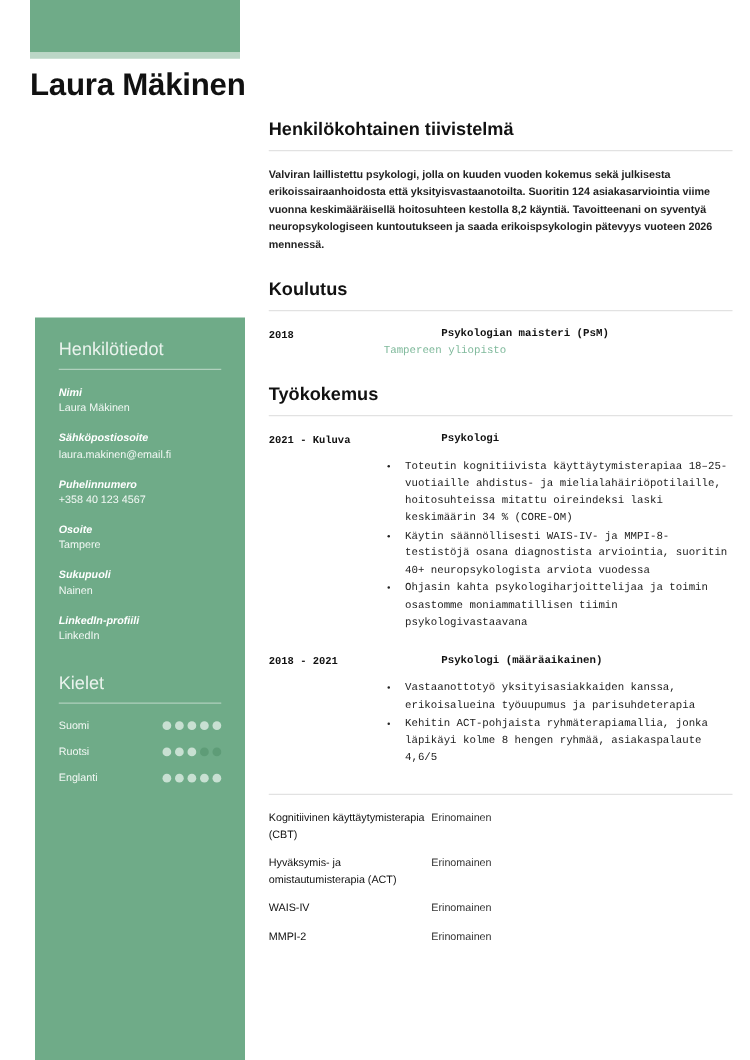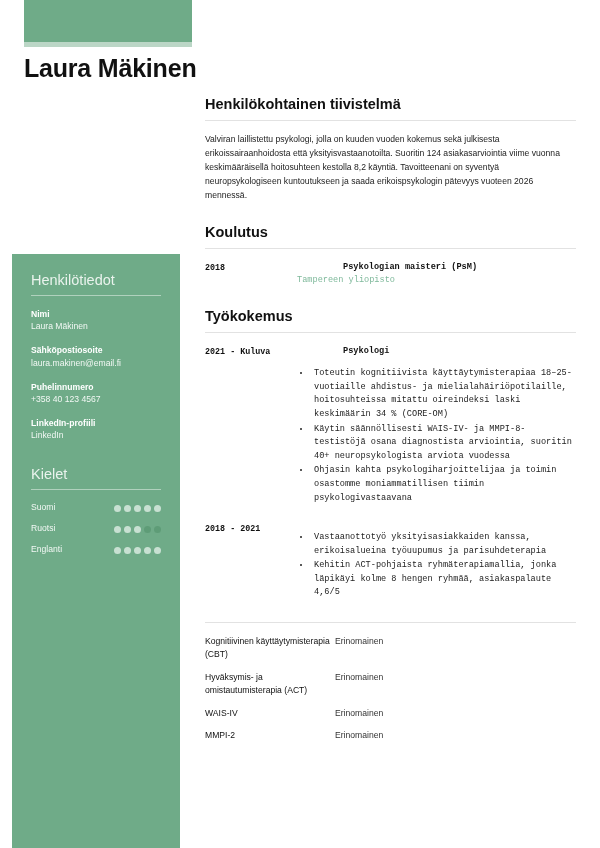--- a/index.html
+++ b/index.html
@@ -39,21 +39,21 @@
     top: 54px;
     font-size: 25px;
     font-weight: bold;
     letter-spacing: -0.2px;
     color: #111;
   }
 
   
   .sidebar {
     position: absolute;
-    left: 12px;
+    left: 28px;
     top: 254px;
     width: 168px;
     bottom: 0;
     background: #6FAB88;
     padding: 18px 19px 0 19px;
     color: #ffffff;
   }
   .side-section-title {
     font-size: 14.5px;
     font-weight: normal;
@@ -64,50 +64,51 @@
     height: 1px;
     background: rgba(255,255,255,0.45);
     margin-bottom: 12px;
   }
   .side-block { margin-bottom: 11px; }
   .side-label {
     font-size: 8.6px;
     font-weight: bold;
     color: #ffffff;
     line-height: 1.45;
+    font-style: italic;
   }
   .side-value {
     font-size: 8.6px;
     font-weight: normal;
     color: #F2F8F4;
     line-height: 1.5;
   }
   .lang-gap { height: 13px; }
 
   .lang-row {
     display: flex;
-    align-items: flex-end;
+    align-items: center;
     justify-content: space-between;
     margin-bottom: 11px;
   }
   .lang-name {
     font-size: 8.6px;
     color: #F2F8F4;
   }
   .dots { display: flex; gap: 3px; }
   .dot {
     width: 7px; height: 7px; border-radius: 50%;
     background: #C8E0D2;
   }
   .dot.empty { background: #5E9C77; }
 
   
   .main {
     position: absolute;
-    left: 205px;
+    left: 215px;
     top: 96px;
     width: 371px;
   }
 
   .sec-title {
     font-size: 14.5px;
     font-weight: bold;
     color: #111;
     margin-bottom: 8px;
   }
@@ -116,20 +117,21 @@
     background: #e2e2e2;
     margin-bottom: 12px;
   }
   .sec { margin-bottom: 21px; }
 
   .summary-text {
     font-size: 8.6px;
     line-height: 1.62;
     color: #222;
     text-align: left;
+    font-weight: bold;
   }
 
   
   .entry {
     display: flex;
     align-items: flex-start;
     margin-bottom: 4px;
     font-family: Liberation Mono, monospace;
   }
   .entry-date {
@@ -210,21 +212,29 @@
     <div class="side-block">
       <div class="side-label">Sähköpostiosoite</div>
       <div class="side-value">laura.makinen@email.fi</div>
     </div>
 
     <div class="side-block">
       <div class="side-label">Puhelinnumero</div>
       <div class="side-value">+358 40 123 4567</div>
     </div>
 
-
+    <div class="side-block">
+      <div class="side-label">Osoite</div>
+      <div class="side-value">Tampere</div>
+    </div>
+
+    <div class="side-block">
+      <div class="side-label">Sukupuoli</div>
+      <div class="side-value">Nainen</div>
+    </div>
 
     <div class="side-block">
       <div class="side-label">LinkedIn-profiili</div>
       <div class="side-value">LinkedIn</div>
     </div>
   </div>
 
   <div class="lang-gap"></div>
 
   <div>
@@ -300,20 +310,21 @@
           <li>Toteutin kognitiivista käyttäytymisterapiaa 18–25-vuotiaille ahdistus- ja mielialahäiriöpotilaille, hoitosuhteissa mitattu oireindeksi laski keskimäärin 34 % (CORE-OM)</li>
           <li>Käytin säännöllisesti WAIS-IV- ja MMPI-8-testistöjä osana diagnostista arviointia, suoritin 40+ neuropsykologista arviota vuodessa</li>
           <li>Ohjasin kahta psykologiharjoittelijaa ja toimin osastomme moniammatillisen tiimin psykologivastaavana</li>
         </ul>
       </div>
     </div>
 
     <div class="entry">
       <div class="entry-date">2018 - 2021</div>
       <div class="entry-body">
+        <div class="entry-role">Psykologi (määräaikainen)</div>
         <ul class="entry-bullets">
           <li>Vastaanottotyö yksityisasiakkaiden kanssa, erikoisalueina työuupumus ja parisuhdeterapia</li>
           <li>Kehitin ACT-pohjaista ryhmäterapiamallia, jonka läpikäyi kolme 8 hengen ryhmää, asiakaspalaute 4,6/5</li>
         </ul>
       </div>
     </div>
   </section>
 
   <section class="sec">
     <div class="sec-rule"></div>

